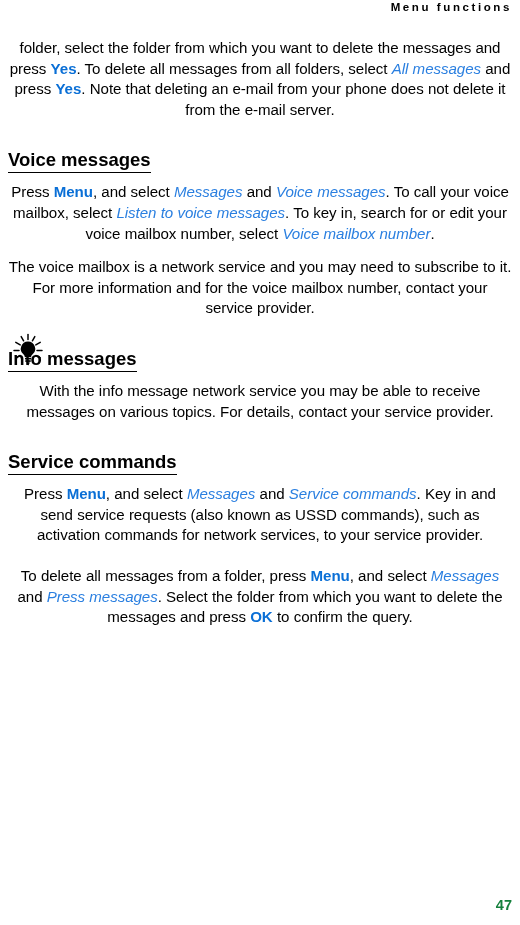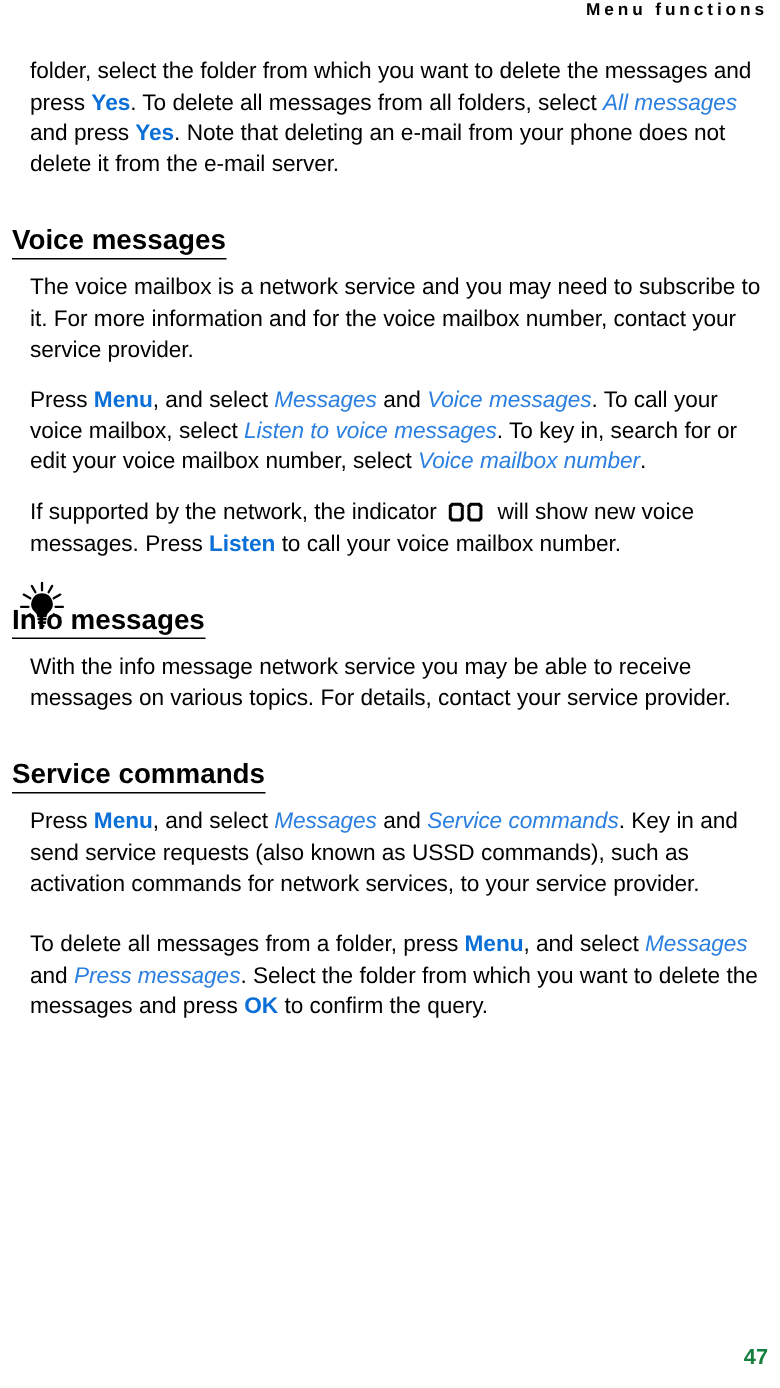--- a/index.html
+++ b/index.html
@@ -38,25 +38,26 @@
 
   
   .content {
     position: absolute;
     left: 8px;
     top: 38px;
     width: 504px;
   }
 
   p.para {
-    margin: 0 0 13px 12px;
+    margin: 0 0 13px 0;
     font-size: 15.1px;
     line-height: 20.6px;
     letter-spacing: -0.05px;
     word-spacing: 0.1px;
+    text-align: center;
   }
 
   h2.heading {
     margin: 9px 0 9px 0;
     font-size: 18.5px;
     font-weight: bold;
     line-height: 22px;
     display: inline-block;
     border-bottom: 1.6px solid #000;
     padding-bottom: 1px;
@@ -132,30 +133,24 @@
 
   <div class="content">
 
     <p class="para"><span>folder, select the folder from which you want to delete the messages and press </span><b class="kw">Yes</b><span>. To delete all messages from all folders, select </span><i class="mi">All messages</i><span> and press </span><b class="kw">Yes</b><span>. Note that deleting an e-mail from your phone does not delete it from the e-mail server.</span></p>
 
     <div class="sec-gap"></div>
     <div class="heading-wrap">
       <h2 class="heading">Voice messages</h2>
     </div>
 
+    <p class="para"><span>Press </span><b class="kw">Menu</b><span>, and select </span><i class="mi">Messages</i><span> and </span><i class="mi">Voice messages</i><span>. To call your voice mailbox, select </span><i class="mi">Listen to voice messages</i><span>. To key in, search for or edit your voice mailbox number, select </span><i class="mi">Voice mailbox number</i><span>.</span></p>
+
     <p class="para">The voice mailbox is a network service and you may need to subscribe to it. For more information and for the voice mailbox number, contact your service provider.</p>
 
-    <p class="para"><span>Press </span><b class="kw">Menu</b><span>, and select </span><i class="mi">Messages</i><span> and </span><i class="mi">Voice messages</i><span>. To call your voice mailbox, select </span><i class="mi">Listen to voice messages</i><span>. To key in, search for or edit your voice mailbox number, select </span><i class="mi">Voice mailbox number</i><span>.</span></p>
-
-    <p class="para"><span>If supported by the network, the indicator </span><span class="vm-icon"><svg width="26" height="15" viewBox="0 0 26 15" xmlns="http://www.w3.org/2000/svg">
-            <path d="M1.2 3.0 L3.0 1.2 L9.4 1.2 L11.2 3.0 L11.2 11.8 L9.4 13.6 L3.0 13.6 L1.2 11.8 Z" fill="#000"></path>
-            <path d="M3.2 4.2 L4.2 3.2 L8.2 3.2 L9.2 4.2 L9.2 10.6 L8.2 11.6 L4.2 11.6 L3.2 10.6 Z" fill="#fff"></path>
-            <path d="M13.6 3.0 L15.4 1.2 L21.8 1.2 L23.6 3.0 L23.6 11.8 L21.8 13.6 L15.4 13.6 L13.6 11.8 Z" fill="#000"></path>
-            <path d="M15.6 4.2 L16.6 3.2 L20.6 3.2 L21.6 4.2 L21.6 10.6 L20.6 11.6 L16.6 11.6 L15.6 10.6 Z" fill="#fff"></path>
-          </svg></span><span> will show new voice messages. Press </span><b class="kw">Listen</b><span> to call your voice mailbox number.</span></p>
 
     <div class="tip">
       <span class="tip-icon">
         <svg width="36" height="36" viewBox="0 0 36 36" xmlns="http://www.w3.org/2000/svg">
           <g stroke="#000" stroke-width="1.5" stroke-linecap="round">
             <line x1="18" y1="2.5" x2="18" y2="7.5"></line>
             <line x1="11.2" y1="4.6" x2="13.6" y2="8.8"></line>
             <line x1="24.8" y1="4.6" x2="22.4" y2="8.8"></line>
             <line x1="5.8" y1="10.4" x2="10.2" y2="12.9"></line>
             <line x1="30.2" y1="10.4" x2="25.8" y2="12.9"></line>

